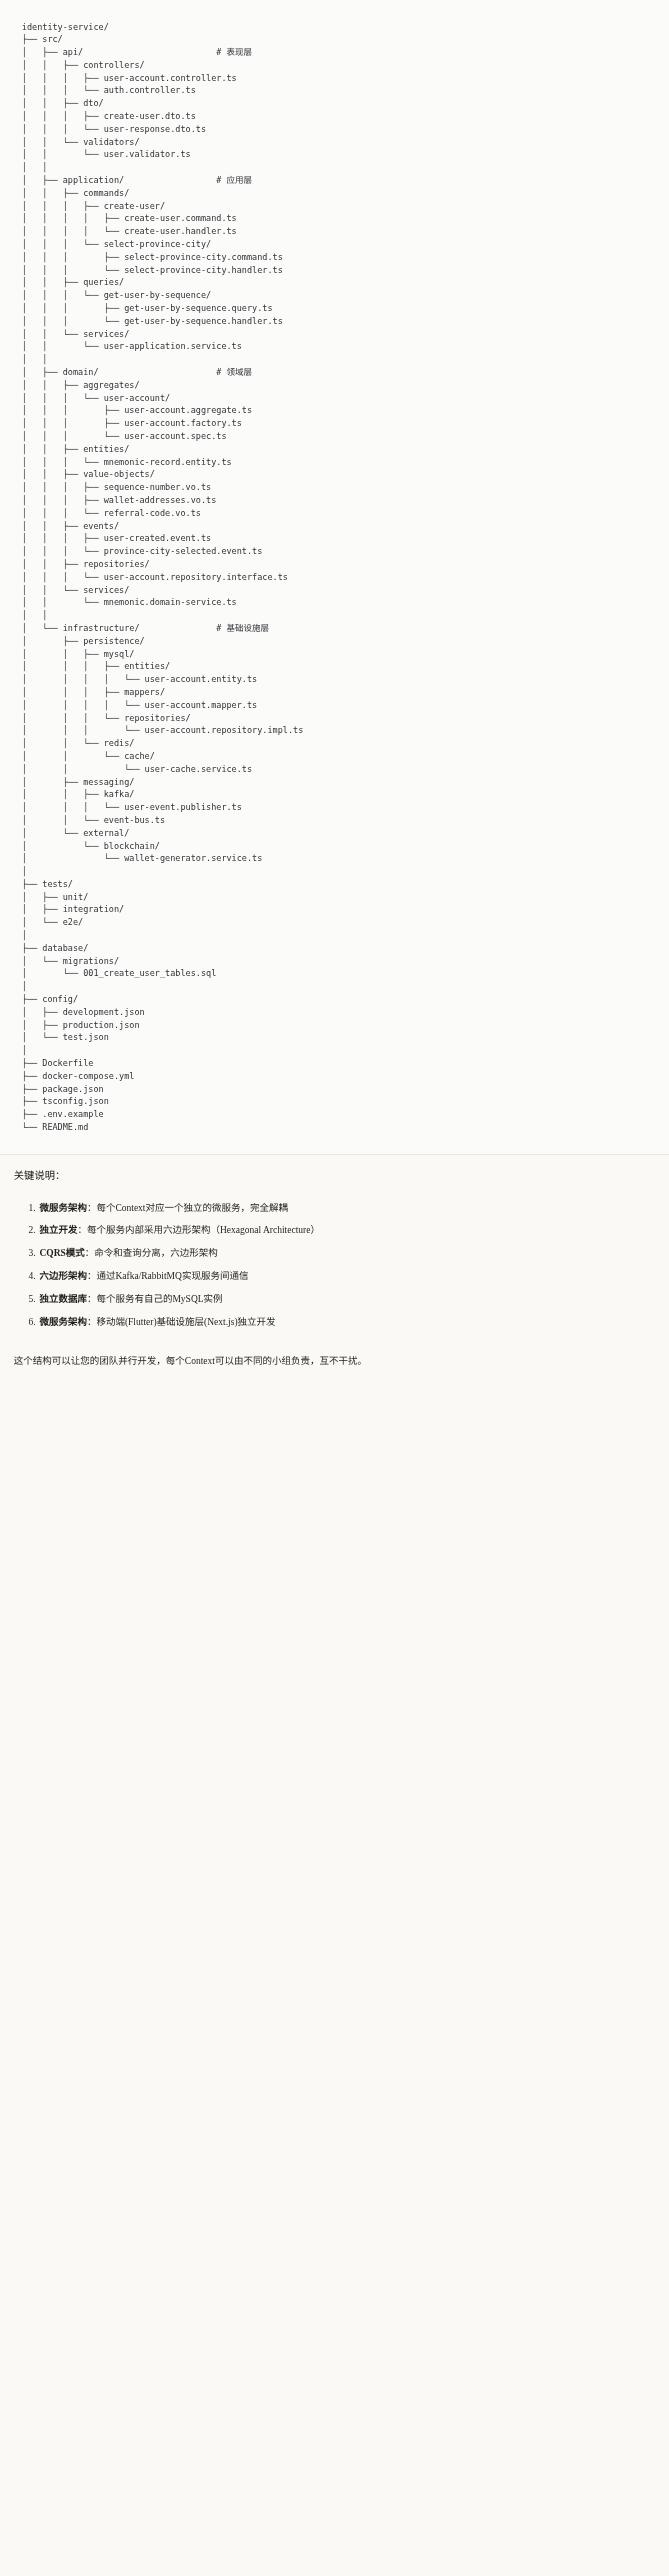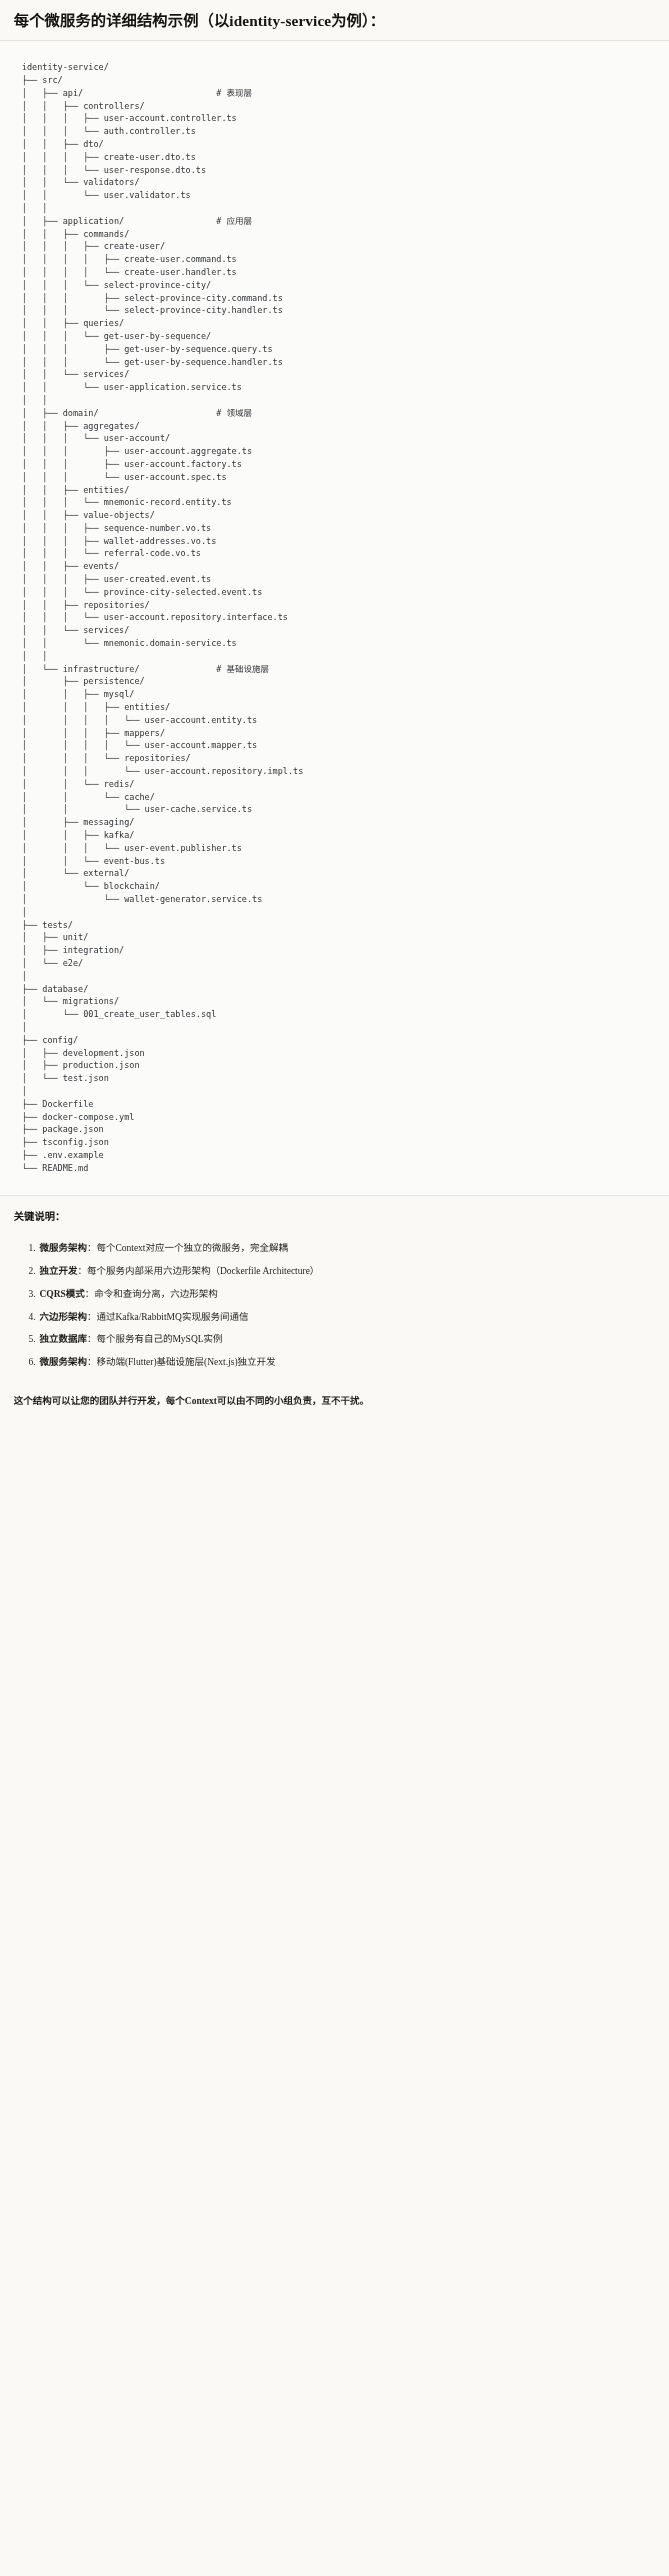--- a/index.html
+++ b/index.html
@@ -55,21 +55,21 @@
     tab-size: 4;
   }
 
   
   .notes {
     padding: 13.8px 13.8px 5px 13.8px;
     background: #faf9f5;
   }
   .notes-title {
     font-family: "Liberation Serif", "DejaVu Serif", serif;
-    font-weight: bold;
+    font-weight: normal;
     font-size: 10.3px;
     line-height: 1.3;
     margin: 0 0 18px 0;
     color: #141413;
   }
   ol.notes-list {
     margin: 8px;
     padding: 0 0 0 16.3px;
     font-family: "Liberation Serif", "DejaVu Serif", serif;
     font-size: 9.5px;
@@ -84,29 +84,27 @@
   ol.notes-list b { font-weight: bold; }
 
   .closing {
     font-family: "Liberation Serif", "DejaVu Serif", serif;
     font-size: 9.5px;
     line-height: 1.55;
     color: #1f1f1d;
     padding: 11.3px 13.8px 12.5px 13.8px;
     margin: 0;
     background: #faf9f5;
-    font-weight: bold;
   }
 </style>
 </head>
 <body>
 
 <div class="page">
 
-  <h1 class="doc-title">每个微服务的详细结构示例（以identity-service为例）：</h1>
 
   <div class="code-block">
     <pre class="tree">identity-service/
 ├── src/
 │   ├── api/                          # 表现层
 │   │   ├── controllers/
 │   │   │   ├── user-account.controller.ts
 │   │   │   └── auth.controller.ts
 │   │   ├── dto/
 │   │   │   ├── create-user.dto.ts
@@ -188,21 +186,21 @@
 ├── package.json
 ├── tsconfig.json
 ├── .env.example
 └── README.md</pre>
   </div>
 
   <div class="notes">
     <div class="notes-title">关键说明：</div>
     <ol class="notes-list">
         <li><b>微服务架构</b><span>：</span><span>每个Context对应一个独立的微服务，完全解耦</span></li>
-        <li><b>独立开发</b><span>：</span><span>每个服务内部采用六边形架构（Dockerfile Architecture）</span></li>
+        <li><b>独立开发</b><span>：</span><span>每个服务内部采用六边形架构（Hexagonal Architecture）</span></li>
         <li><b>CQRS模式</b><span>：</span><span>命令和查询分离，六边形架构</span></li>
         <li><b>六边形架构</b><span>：</span><span>通过Kafka/RabbitMQ实现服务间通信</span></li>
         <li><b>独立数据库</b><span>：</span><span>每个服务有自己的MySQL实例</span></li>
         <li><b>微服务架构</b><span>：</span><span>移动端(Flutter)基础设施层(Next.js)独立开发</span></li>
       </ol>
   </div>
 
   <p class="closing">这个结构可以让您的团队并行开发，每个Context可以由不同的小组负责，互不干扰。</p>
 
 </div>

